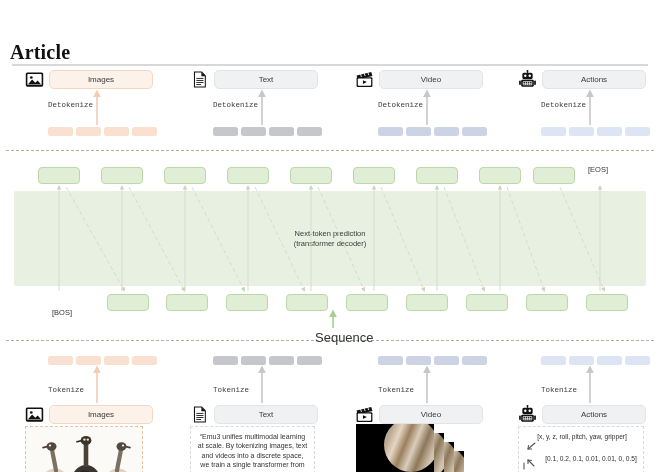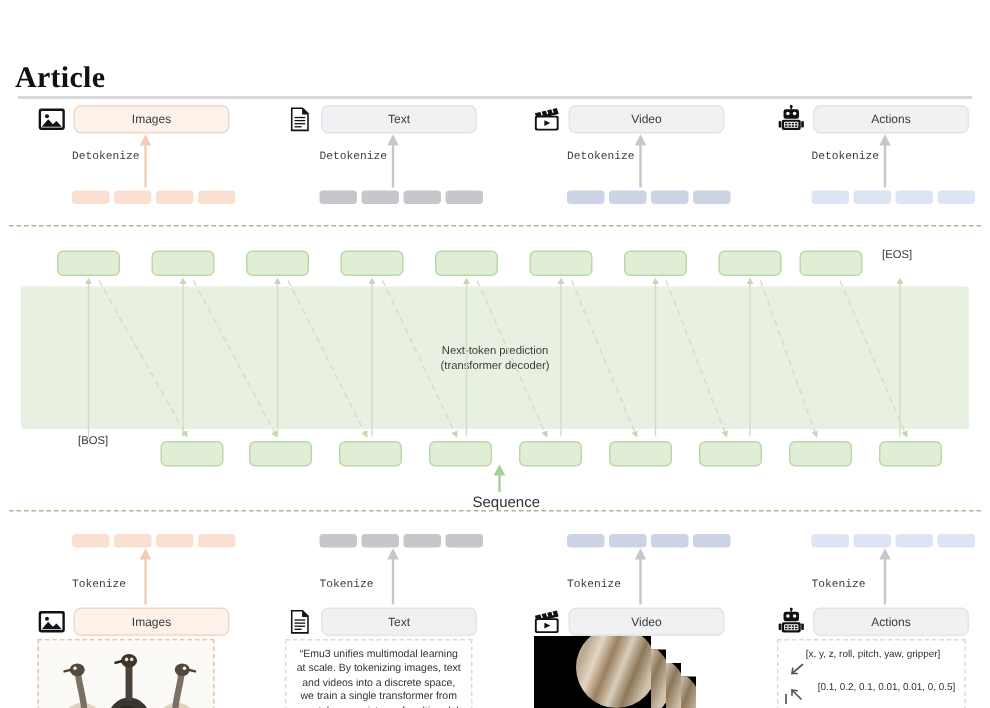--- a/index.html
+++ b/index.html
@@ -136,21 +136,21 @@
     border-radius: 4px;
     box-sizing: border-box;
   }
   .bos-eos {
     position: absolute;
     font-size: 7.5px;
     color: #333;
   }
   .seq-label {
     position: absolute;
-    font-size: 10px;
+    font-size: 13px;
     color: #333;
   }
 
   svg.overlay {
     position: absolute;
     left: 0;
     top: 0;
     width: 660px;
     height: 472px;
     pointer-events: none;
@@ -333,21 +333,21 @@
   <div class="gbox" style="left:107px; top:251px;"></div>
   <div class="gbox" style="left:166px; top:251px;"></div>
   <div class="gbox" style="left:226px; top:251px;"></div>
   <div class="gbox" style="left:286px; top:251px;"></div>
   <div class="gbox" style="left:346px; top:251px;"></div>
   <div class="gbox" style="left:406px; top:251px;"></div>
   <div class="gbox" style="left:466px; top:251px;"></div>
   <div class="gbox" style="left:526px; top:251px;"></div>
   <div class="gbox" style="left:586px; top:251px;"></div>
 
-  <div class="bos-eos" style="left:52px;  top:246px;">[BOS]</div>
+  <div class="bos-eos" style="left:52px;  top:265px;">[BOS]</div>
   <div class="bos-eos" style="left:588px; top:122px;">[EOS]</div>
   <div class="seq-label" style="left:315px; top:287px;">Sequence</div>
 
   <div class="token-strip" style="left:48px; top:313px;">
     <div class="tok tok-peach"></div>
     <div class="tok tok-peach"></div>
     <div class="tok tok-peach"></div>
     <div class="tok tok-peach"></div>
   </div>
   <div class="token-strip" style="left:213px; top:313px;">

